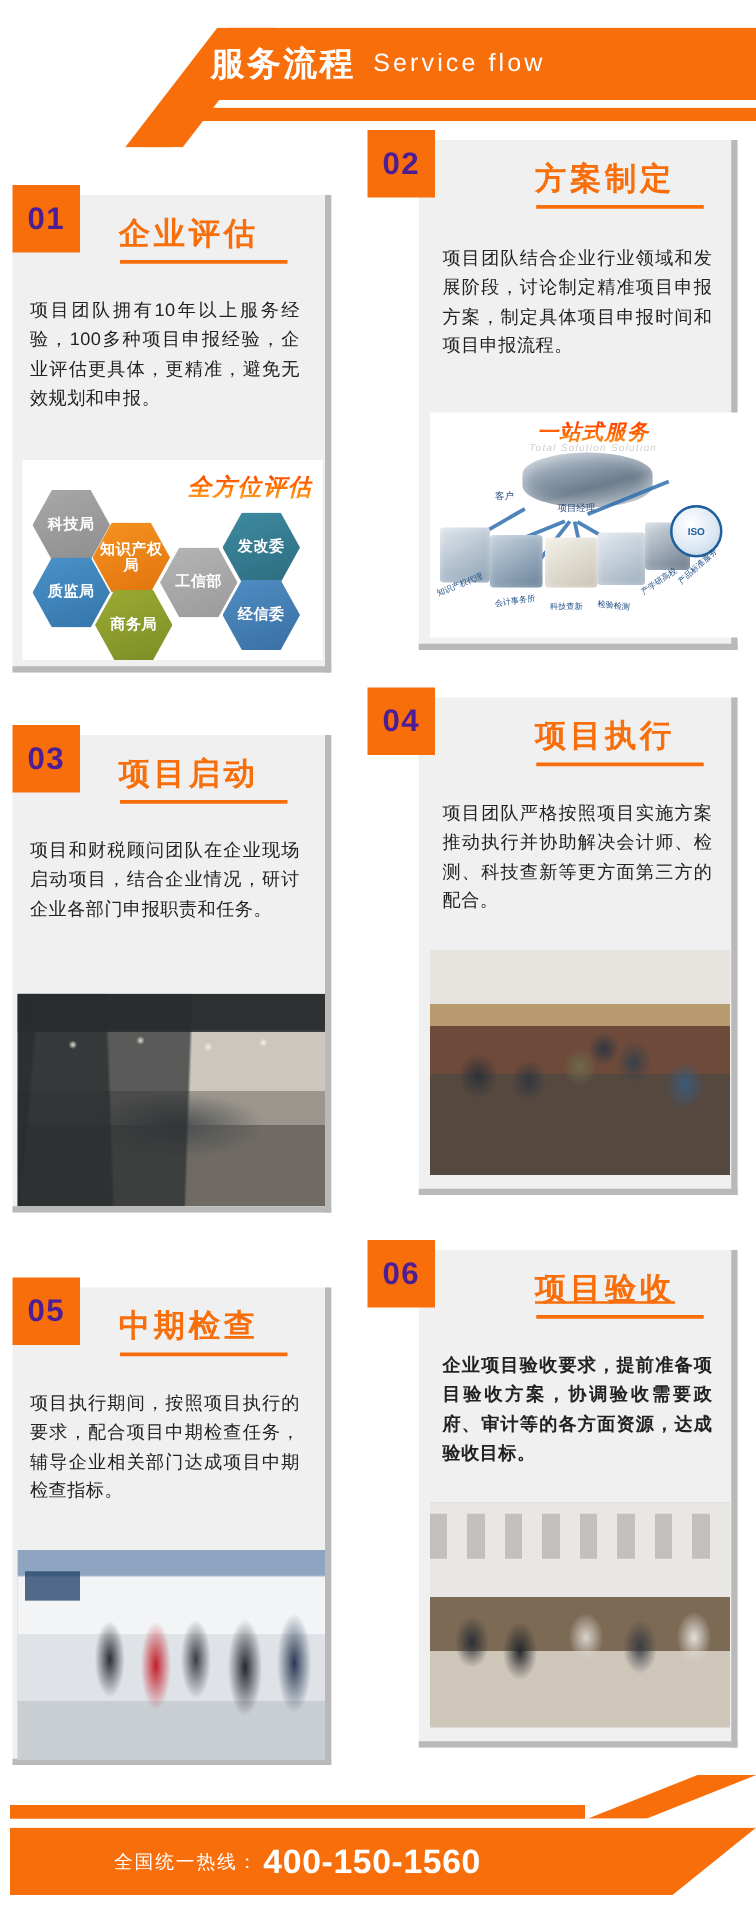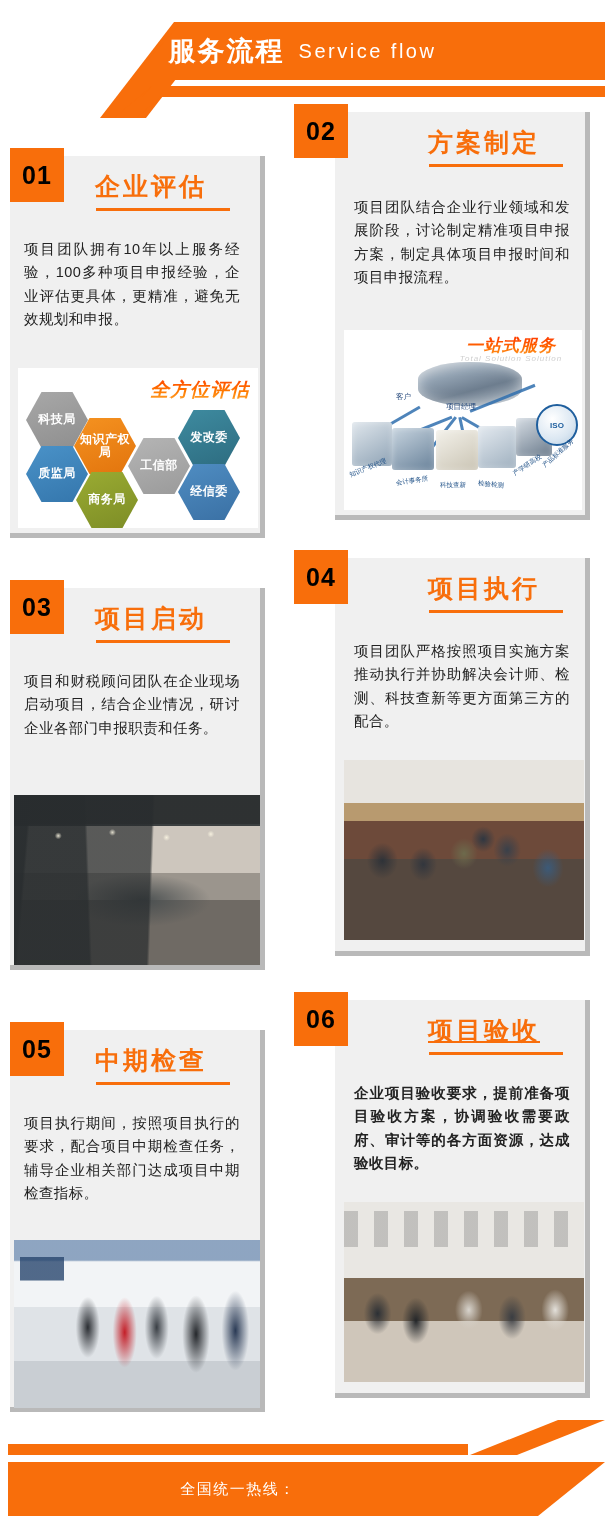--- a/index.html
+++ b/index.html
@@ -36,21 +36,21 @@
   .hdr-cn { color:#ffffff; font-size:27px; font-weight:bold; letter-spacing:2px; }
   .hdr-en { color:#ffffff; font-size:20px; letter-spacing:2.5px; font-weight:400; }
 
   
   .card {
     position:absolute; background:#f0f0f0;
     border-right:5px solid #b9b9b9; border-bottom:5px solid #b9b9b9;
   }
   .badge {
     position:absolute; width:54px; height:54px; background:#f86e0b;
-    color:#000000; font-size:25px; font-weight:bold;
+    color:#4c1d95; font-size:25px; font-weight:bold;
     display:flex; align-items:center; justify-content:center; z-index:6;
     letter-spacing:1px;
   }
   .card-title {
     position:absolute; color:#f86e0b; font-size:25px; font-weight:bold;
     letter-spacing:3px; white-space:nowrap;
   }
   .title-rule { position:absolute; height:3px; background:#f86e0b; }
   .card-body {
     position:absolute; color:#222; font-size:14.5px; line-height:1.62;
@@ -237,21 +237,21 @@
   <div class="hex hx-olive" style="left:58px; top:104px;">商务局</div>
   <div class="hex hx-blue2" style="left:160px;top:96px;">经信委</div>
 </div>
 
 <div class="card" style="left:335px; top:112px; width:255px; height:408px;"></div>
 <div class="badge" style="left:294px; top:104px;">02</div>
 <div class="card-title" style="left:428px; top:126px;">方案制定</div>
 <div class="title-rule" style="left:429px; top:164px; width:134px;"></div>
 <div class="card-body" style="left:354px; top:196px; width:216px;">项目团队结合企业行业领域和发展阶段，讨论制定精准项目申报方案，制定具体项目申报时间和项目申报流程。</div>
 
-<div class="svcwrap" style="left:344px; top:330px; width:238px; height:180px;padding-left:48px;">
+<div class="svcwrap" style="left:344px; top:330px; width:261px; height:180px;">
   <div class="svc-title" style="top:4px;">一站式服务</div>
   <div class="svc-sub" style="top:24px;">Total Solution Solution</div>
 
   <div class="svc-photo" style="left:74px; top:32px; width:104px; height:44px;"></div>
 
   <div class="svc-arrow" style="left:76px; top:76px; width:42px; transform:rotate(150deg);"></div>
   <div class="svc-arrow" style="left:126px; top:80px; width:70px; transform:rotate(-22deg);"></div>
   <div class="svc-arrow" style="left:118px; top:86px; width:62px; transform:rotate(30deg);"></div>
   <div class="svc-arrow" style="left:116px; top:86px; width:46px; transform:rotate(78deg);"></div>
   <div class="svc-arrow" style="left:112px; top:86px; width:60px; transform:rotate(128deg);"></div>
@@ -314,14 +314,15 @@
 <div class="photo" style="left:344px; top:1202px; width:240px; height:180px;">
   <div class="ph-award" style="position:relative;"></div>
 </div>
 
 <div class="footer-wrap">
   <div class="ftr-stripe"></div>
   <div class="ftr-slash-top"></div>
   <div class="ftr-bar"></div>
   <div class="ftr-text">
     <span class="ftr-cn">全国统一热线：</span>
+    <span class="ftr-num">400-150-1560</span>
   </div>
 </div>
 
 </body></html>

